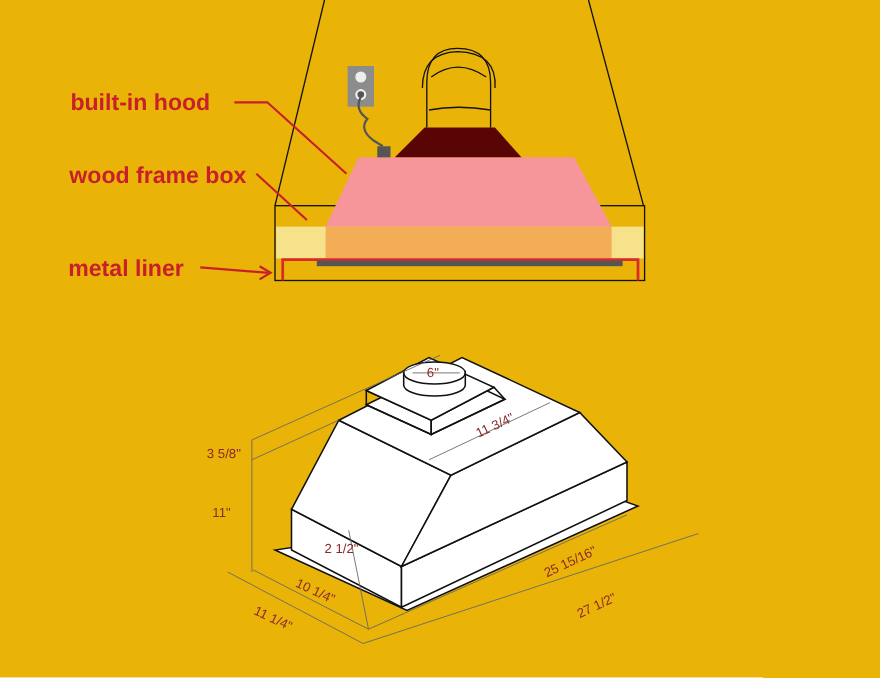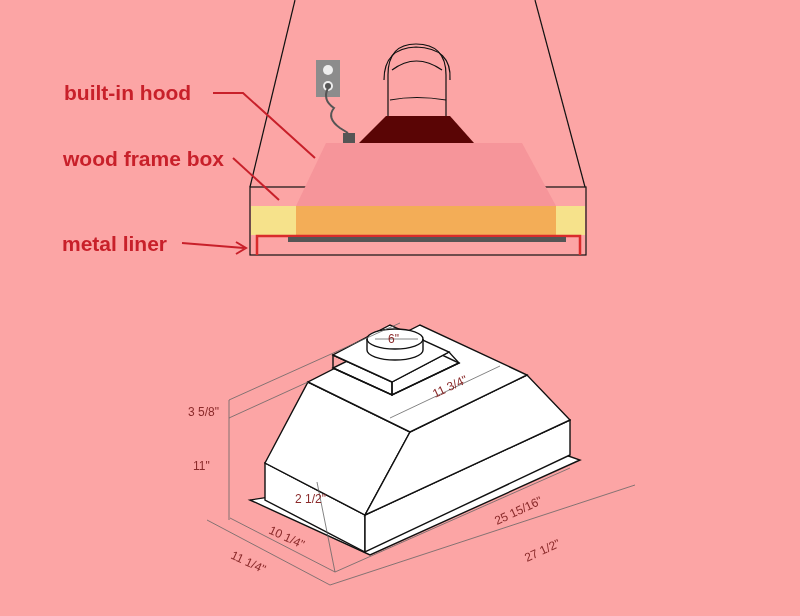--- a/index.html
+++ b/index.html
@@ -1,16 +1,16 @@
 <!DOCTYPE html>
 <html><head>
 <meta charset="utf-8">
 <style>
   html,body{margin:0;padding:0;background:#fff;}
-  #stage{position:relative;width:800px;height:616px;overflow:hidden;background:#fca5a5;}
+  #stage{position:relative;width:800px;height:616px;overflow:hidden;background:#eab308;}
   svg{position:absolute;left:0;top:0;}
   .lbl{font-family:"Liberation Sans",sans-serif;font-weight:bold;font-size:21px;fill:#c8202a;}
   .dim{font-family:"Liberation Sans",sans-serif;font-size:12px;fill:#8a2a2a;}
 </style>
 </head>
 <body>
 
 <div id="stage">
 <svg width="800" height="616" viewBox="0 0 800 616">
 

